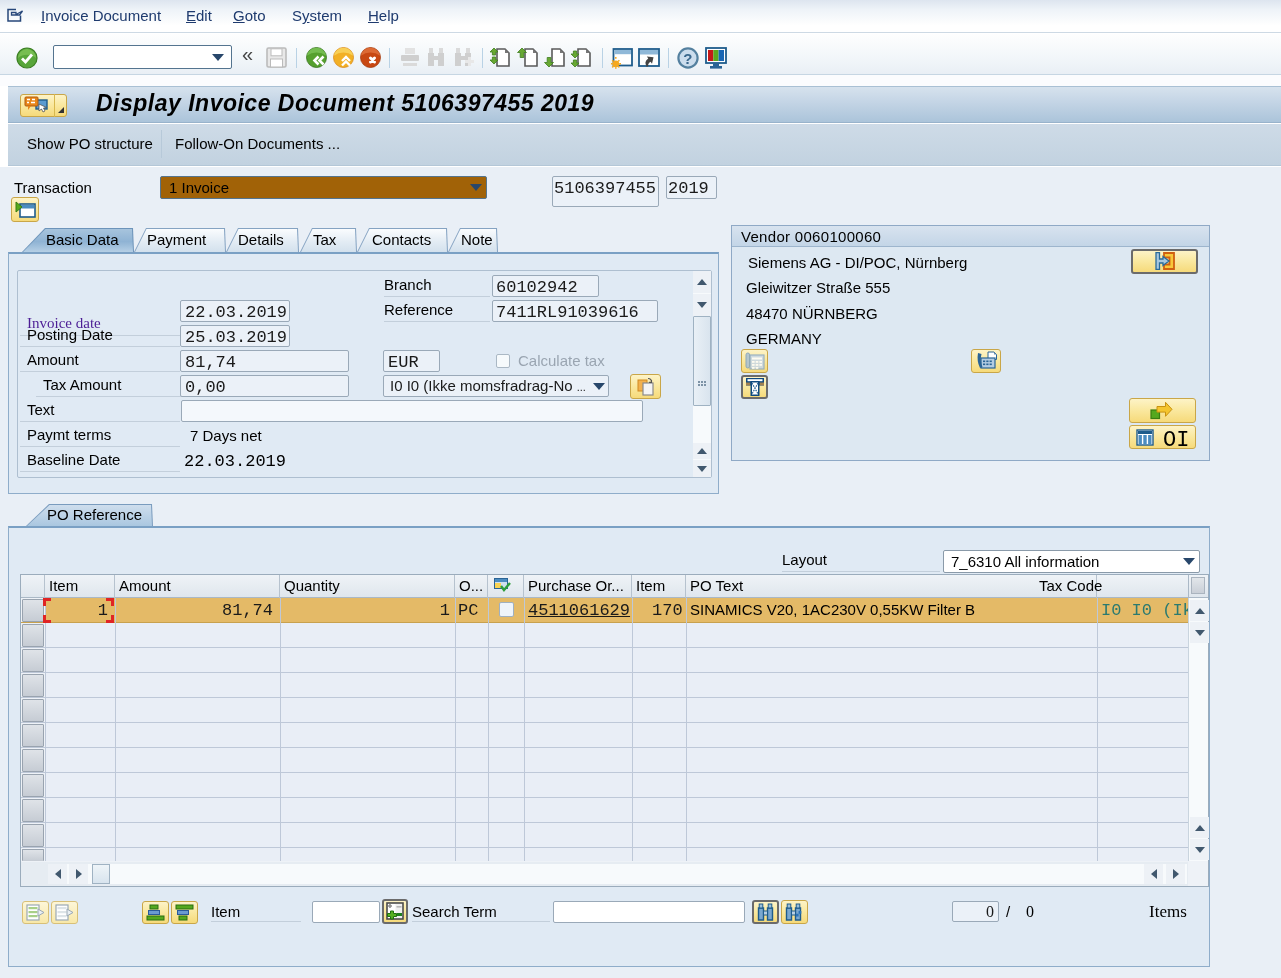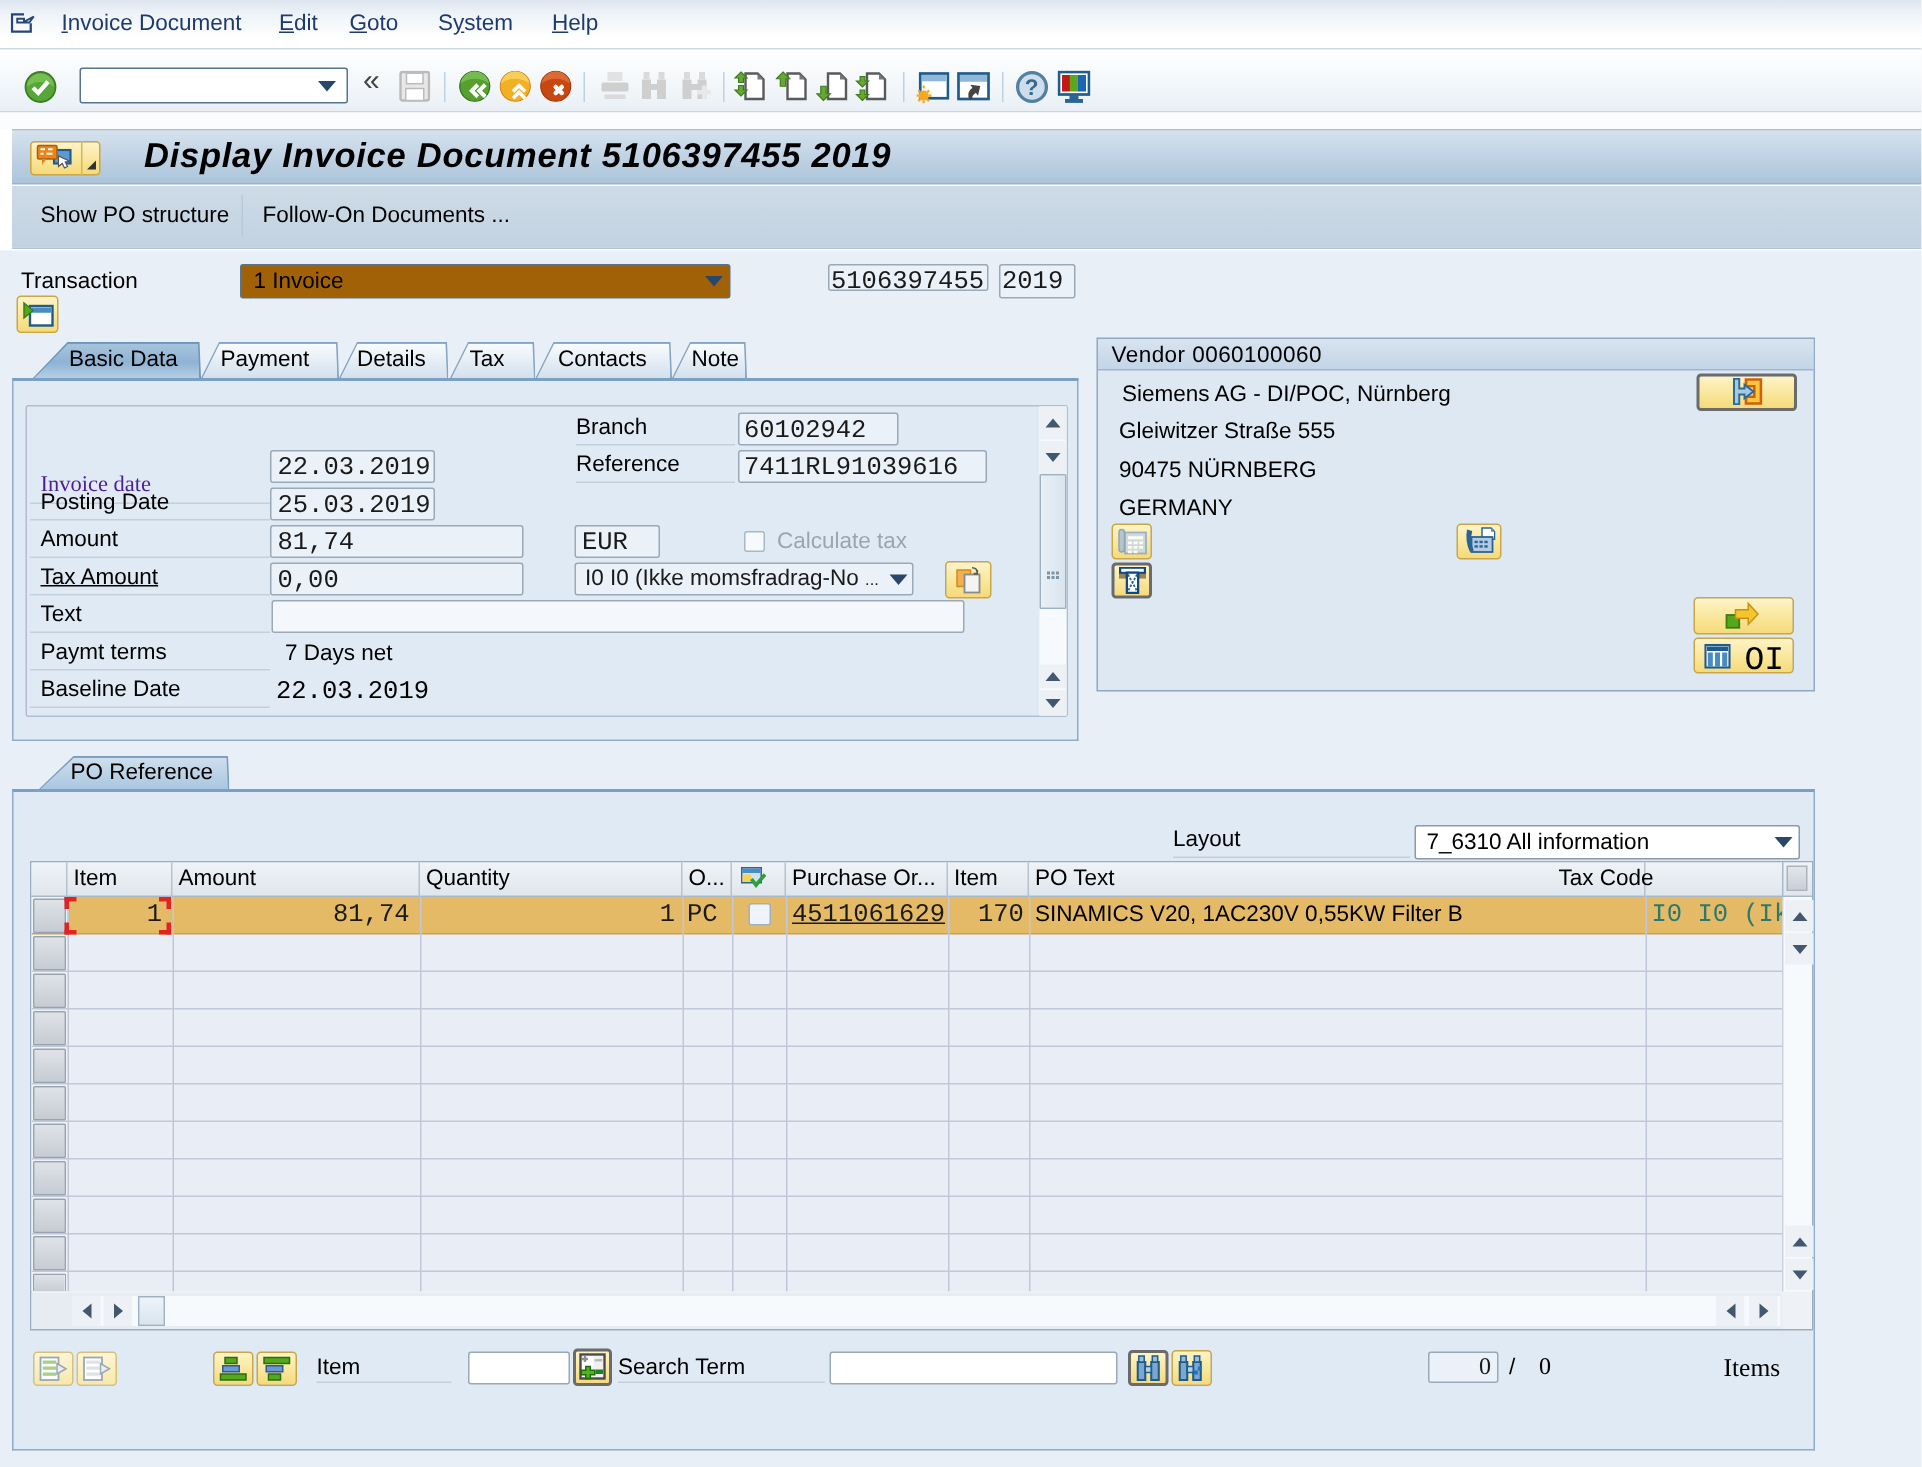--- a/index.html
+++ b/index.html
@@ -188,21 +188,21 @@
 <div class="abs" style="left:8px;top:124px;width:1273px;height:42px;background:linear-gradient(180deg,#cedbe7 0%,#c2d2e0 100%);border-bottom:1px solid #b4c7d7;"></div>
 <div class="abs" style="left:27px;top:135px;font-size:15px;color:#000;">Show PO structure</div>
 <div class="abs" style="left:161px;top:130px;width:1px;height:28px;background:#b7c9d9;"></div>
 <div class="abs" style="left:175px;top:135px;font-size:15px;color:#000;">Follow-On Documents ...</div>
 
 <div class="abs" style="left:0;top:167px;width:1281px;height:811px;background:#e9eff6;"></div>
 
 <div class="abs lbl" style="left:14px;top:179px;">Transaction</div>
 <div class="abs" style="left:160px;top:176px;width:327px;height:23px;background:#a16207;border:1px solid #54748f;border-radius:2px;font-size:15px;padding:2px 0 0 8px;">1 Invoice</div>
 <div class="abs" style="left:470px;top:184px;width:0;height:0;border-left:6px solid transparent;border-right:6px solid transparent;border-top:7px solid #28476b;"></div>
-<div class="abs rofield" style="left:552px;top:176px;width:107px;height:18px;padding:2px 0 0 1px;">5106397455</div>
+<div class="abs rofield" style="left:552px;top:176px;width:107px;height:31px;padding:2px 0 0 1px;">5106397455</div>
 <div class="abs rofield" style="left:666px;top:176px;width:51px;height:23px;padding:2px 0 0 1px;">2019</div>
 <div class="abs ybtn" style="left:11px;top:197px;width:28px;height:25px;"></div>
 <svg class="abs" style="left:14px;top:200px;" width="22" height="19" viewBox="0 0 22 19">
       <rect x="6" y="4" width="15" height="13" fill="#fff" stroke="#1e5c8c" stroke-width="1.6"></rect>
       <rect x="7" y="5" width="13" height="3.5" fill="#4b8cc0"></rect>
       <path d="M2 2 l6 5 l-6 5 z" fill="#55a81e" stroke="#3a7d10" stroke-width="1"></path>
     </svg>
 
 <div class="abs tab tab-i" style="left:134px;top:228px;width:92px;">
       <span style="left:13px;">Payment</span>
@@ -222,21 +222,21 @@
 <div class="abs tab tab-a" style="left:22px;top:228px;width:112px;">
       <span style="left:24px;">Basic Data</span>
     </div>
 
 <div class="abs" style="left:8px;top:252px;width:711px;height:242px;background:#e0eaf4;border:1px solid #8fadca;border-top:2px solid #7aa0c4;"></div>
 <div class="abs" style="left:17px;top:270px;width:695px;height:208px;border:1px solid #aebfd0;border-radius:2px;"></div>
 
 <div class="abs lbl keyline" style="left:20px;top:315px;width:160px;height:21px;color:#4c1d95;padding-left:7px;font-family:Liberation Serif, serif;">Invoice date</div>
 <div class="abs lbl keyline" style="left:20px;top:326px;width:160px;height:21px;padding-left:7px;">Posting Date</div>
 <div class="abs lbl keyline" style="left:20px;top:351px;width:160px;height:21px;padding-left:7px;">Amount</div>
-<div class="abs lbl keyline" style="left:20px;top:376px;width:160px;height:21px;padding-left:7px;text-decoration:underline;">Tax Amount</div>
+<div class="abs lbl keyline" style="left:36px;top:376px;width:160px;height:21px;padding-left:7px;">Tax Amount</div>
 <div class="abs lbl keyline" style="left:20px;top:401px;width:160px;height:21px;padding-left:7px;">Text</div>
 <div class="abs lbl keyline" style="left:20px;top:426px;width:160px;height:21px;padding-left:7px;">Paymt terms</div>
 <div class="abs lbl keyline" style="left:20px;top:451px;width:160px;height:21px;padding-left:7px;">Baseline Date</div>
 
 <div class="abs lbl keyline" style="left:384px;top:276px;width:106px;height:21px;">Branch</div>
 <div class="abs lbl keyline" style="left:384px;top:301px;width:106px;height:21px;">Reference</div>
 
 <div class="abs rofield" style="left:492px;top:275px;width:107px;height:22px;padding:2px 0 0 3px;">60102942</div>
 <div class="abs rofield" style="left:492px;top:300px;width:166px;height:22px;padding:2px 0 0 3px;">7411RL91039616</div>
 <div class="abs rofield" style="left:180px;top:300px;width:110px;height:22px;padding:2px 0 0 4px;">22.03.2019</div>
@@ -274,21 +274,21 @@
   <div class="sbtn" style="left:0;top:189px;width:18px;height:17px;">
         <div class="arr-d"></div>
       </div>
 </div>
 
 <div class="abs" style="left:731px;top:225px;width:479px;height:236px;background:#dde8f2;border:1px solid #8fa9c6;"></div>
 <div class="abs" style="left:732px;top:226px;width:477px;height:21px;background:linear-gradient(180deg,#d8e3ef 0%,#c3d5e7 100%);border-bottom:1px solid #9db5cd;"></div>
 <div class="abs lbl" style="left:741px;top:228px;letter-spacing:0.3px;">Vendor 0060100060</div>
 <div class="abs lbl" style="left:748px;top:254px;">Siemens AG - DI/POC, Nürnberg</div>
 <div class="abs lbl" style="left:746px;top:279px;">Gleiwitzer Straße 555</div>
-<div class="abs lbl" style="left:746px;top:305px;">90475 NÜRNBERG</div>
+<div class="abs lbl" style="left:746px;top:305px;">48470 NÜRNBERG</div>
 <div class="abs lbl" style="left:746px;top:330px;">GERMANY</div>
 <div class="abs ybtn" style="left:1131px;top:249px;width:67px;height:25px;border:2px solid #6b6b6b;"></div>
 <svg class="abs" style="left:1155px;top:252px;" width="20" height="18" viewBox="0 0 20 18">
       <path d="M9 1 h10 v16 h-10 v-4.5 h5.5 v-7 h-5.5 z" fill="#f8c83a" stroke="#d06010" stroke-width="1.8"></path>
       <path d="M1 0.5 h3.5 v6.5 h3.5 v-2.5 l6 4.5 l-6 4.5 v-2.5 h-3.5 v6.5 h-3.5 z" fill="#a8c8e0" stroke="#2a6a9a" stroke-width="1.3"></path>
     </svg>
 <div class="abs ybtn" style="left:741px;top:349px;width:27px;height:24px;"></div>
 <svg class="abs" style="left:745px;top:352px;" width="20" height="18" viewBox="0 0 20 18" opacity="0.85">
       <rect x="5" y="3" width="14" height="14" fill="#c8d8e8" stroke="#8aa8c4" stroke-width="1.2"></rect>
       <rect x="7" y="5.5" width="10" height="2" fill="#fff"></rect>

